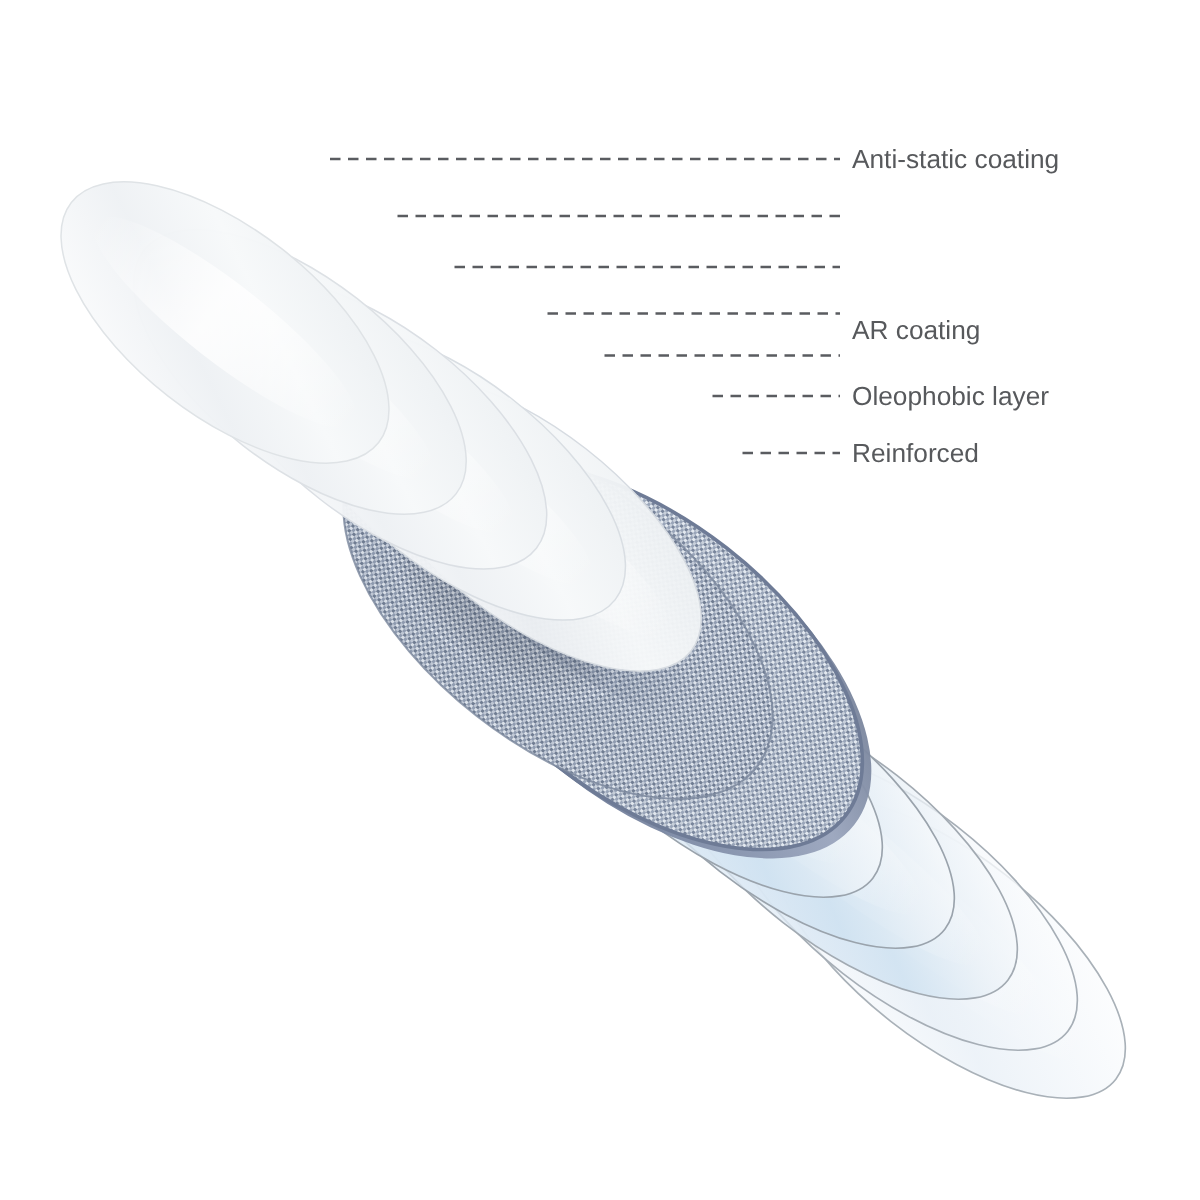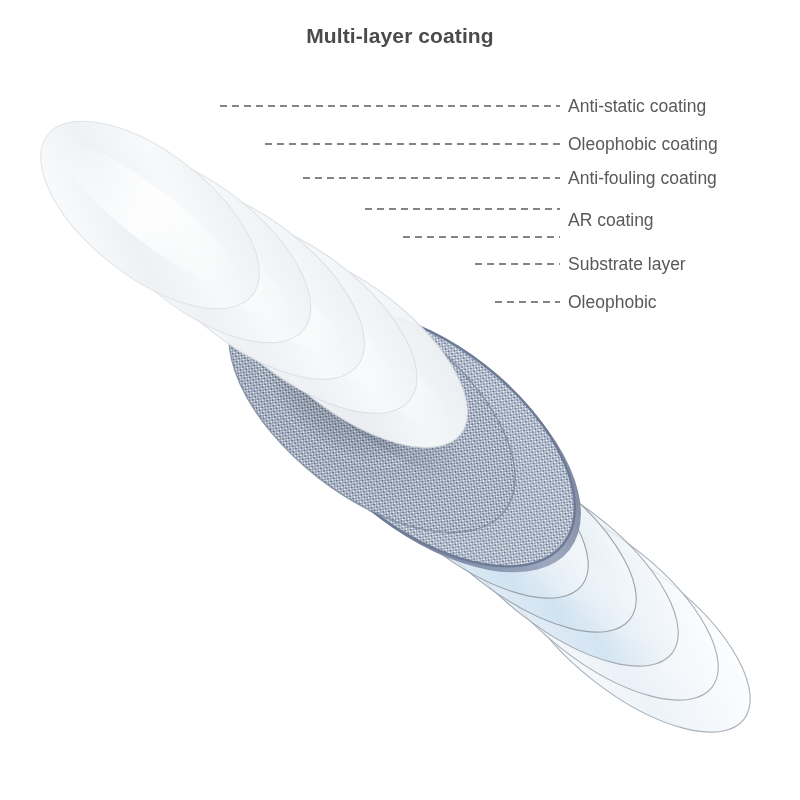--- a/index.html
+++ b/index.html
@@ -27,21 +27,20 @@
     white-space:nowrap;
     line-height:1;
     user-select:none;
   }
 </style>
 </head>
 <body>
 
 <div id="stage">
 
-  <div class="title">Multi-layer coating</div>
 
   <svg class="art" viewBox="0 0 800 800" aria-hidden="true">
     <defs>
 
       <linearGradient id="gFrost" x1="0" y1="0" x2="1" y2="1">
         <stop offset="0%" stop-color="#ffffff" stop-opacity="0.98"></stop>
         <stop offset="38%" stop-color="#eef1f4" stop-opacity="0.96"></stop>
         <stop offset="62%" stop-color="#f7f9fa" stop-opacity="0.97"></stop>
         <stop offset="100%" stop-color="#e9edf0" stop-opacity="0.95"></stop>
       </linearGradient>
@@ -184,20 +183,18 @@
       <line x1="303" y1="178" x2="560" y2="178"></line>
       <line x1="365" y1="209" x2="560" y2="209"></line>
       <line x1="403" y1="237" x2="560" y2="237"></line>
       <line x1="475" y1="264" x2="560" y2="264"></line>
       <line x1="495" y1="302" x2="560" y2="302"></line>
     </g>
   </svg>
 
   <div class="labels">
     <div class="lbl" style="left:568px;top:98px">Anti-static coating</div>
-    <div class="lbl" style="left:568px;top:136px">Oleophobic coating</div>
-    <div class="lbl" style="left:568px;top:170px">Anti-fouling coating</div>
     <div class="lbl" style="left:568px;top:212px">AR coating</div>
-    <div class="lbl" style="left:568px;top:256px">Substrate layer</div>
-    <div class="lbl" style="left:568px;top:294px">Oleophobic</div>
+    <div class="lbl" style="left:568px;top:256px">Oleophobic layer</div>
+    <div class="lbl" style="left:568px;top:294px">Reinforced</div>
   </div>
 
 </div>
 
 </body></html>

